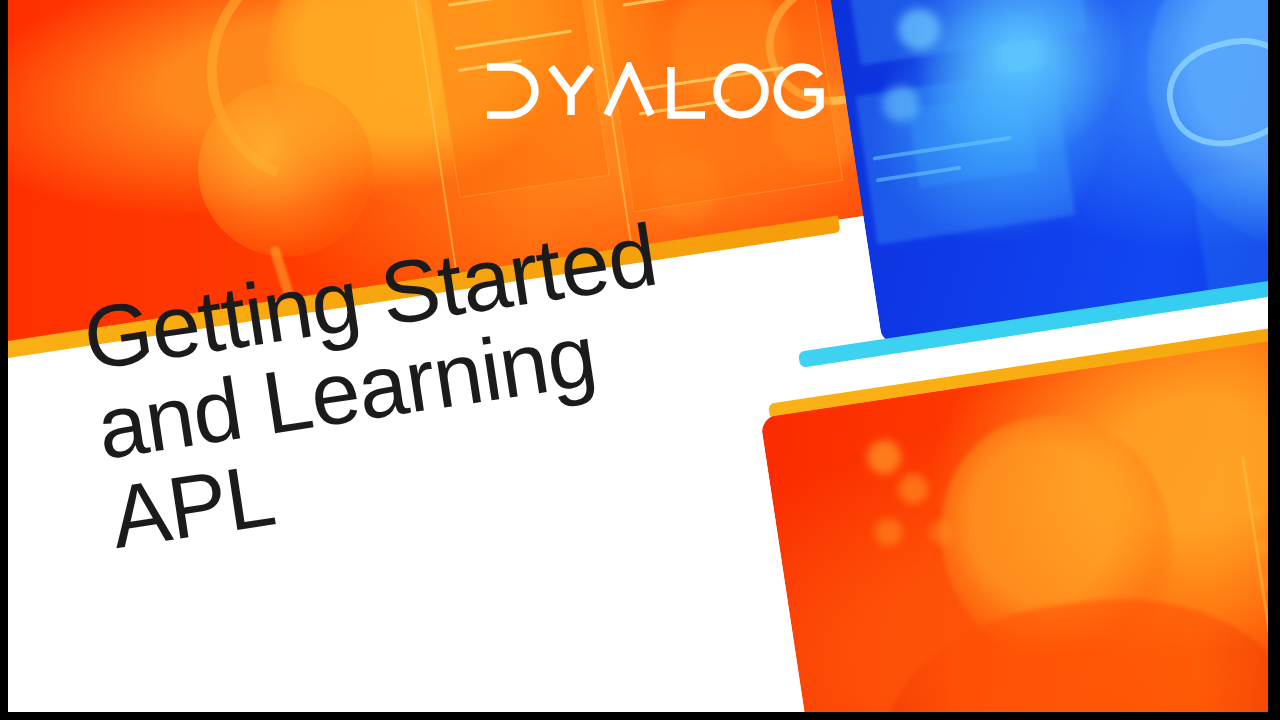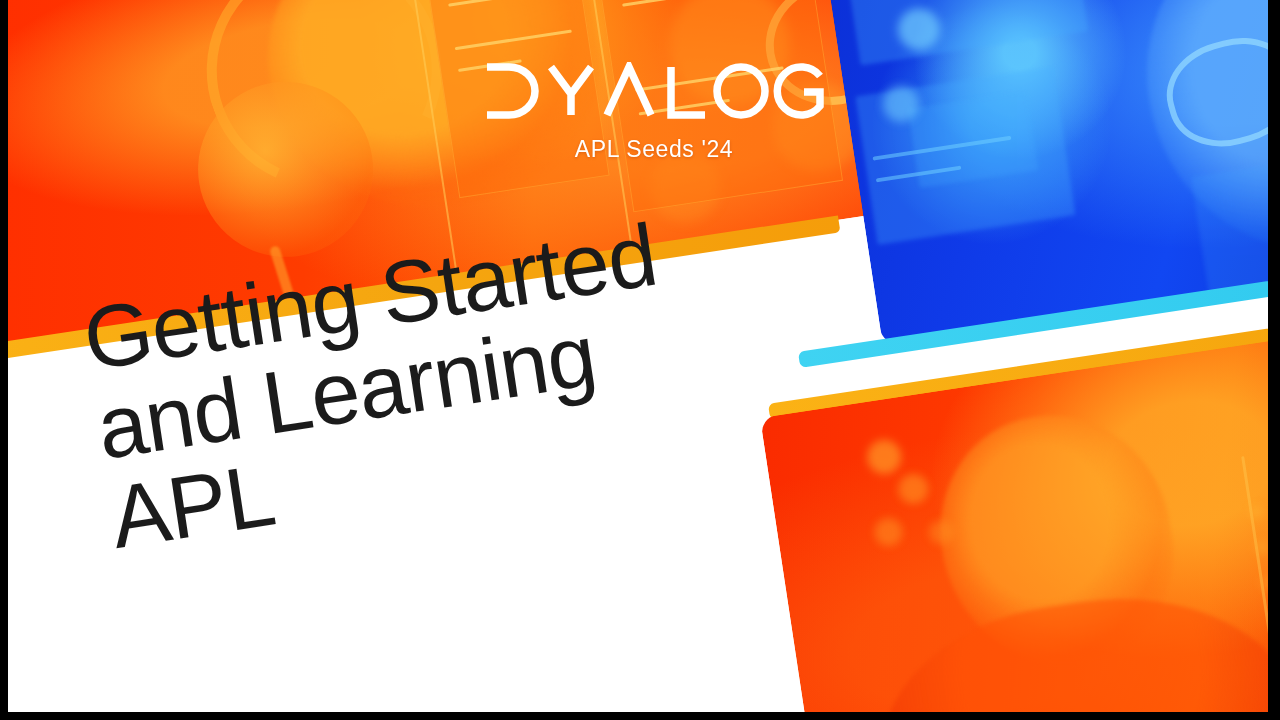--- a/index.html
+++ b/index.html
@@ -226,21 +226,20 @@
             <path d="M128 53 L150 5 L172 53"></path>
 
             <path d="M192 5 L192 53 L226 53"></path>
 
             <circle cx="262" cy="29" r="24"></circle>
 
             <path d="M341 14 A24 24 0 1 0 341 44 L341 30 L325 30"></path>
           </g>
         </svg>
       </span>
-      <span id="logo-sub">APL Seeds '24</span>
     </div>
 
     <div id="title">Getting Started
 and Learning
 APL</div>
 
   </div>
 
   <div class="bar" id="bar-left"></div>
   <div class="bar" id="bar-right"></div>

